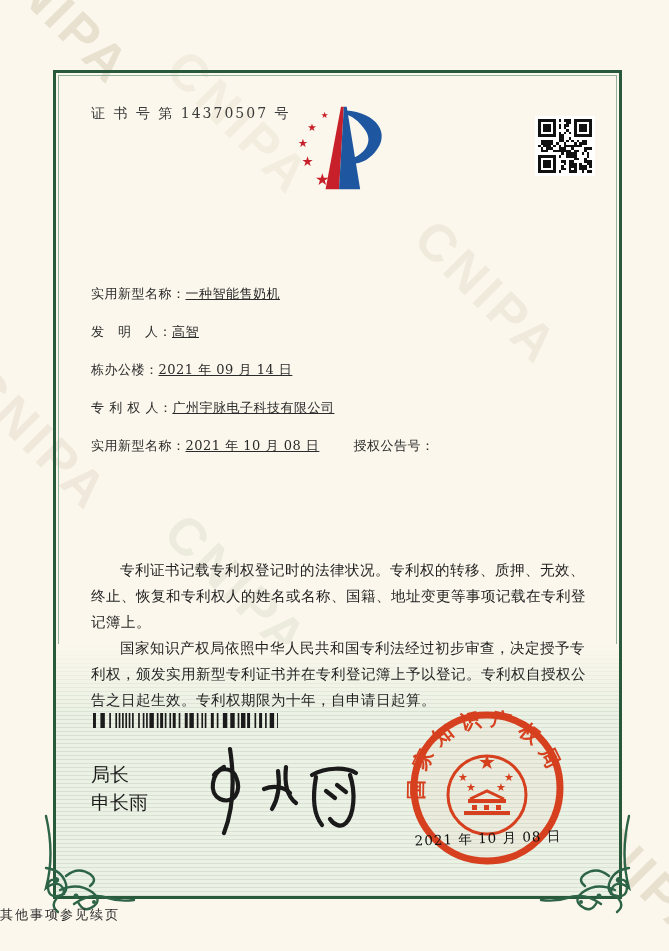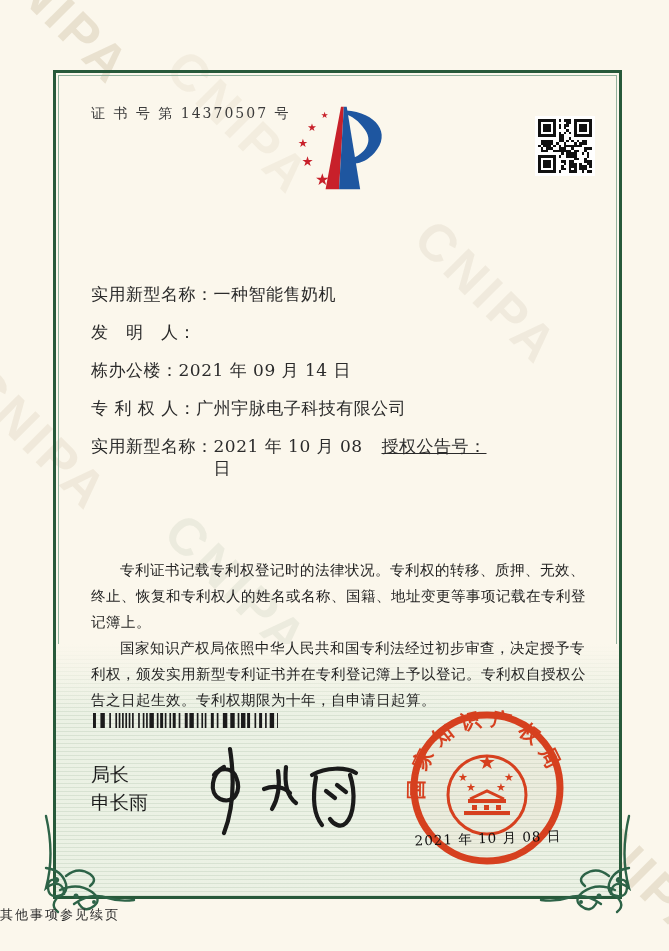--- a/index.html
+++ b/index.html
@@ -54,26 +54,26 @@
   .qr{
     position:absolute;left:479px;top:43px;width:60px;height:60px;
     background:#fff;padding:3px;box-sizing:border-box;
   }
   .qr svg{width:100%;height:100%;display:block;shape-rendering:crispEdges;}
   .doc-title{
     position:absolute;left:0;right:0;top:124px;text-align:center;
     font-size:31px;font-weight:bold;letter-spacing:13px;color:#151515;
   }
   
-  .fields{position:absolute;left:35px;right:38px;top:210px;font-size:17px;color:#2b2b2b;}
+  .fields{position:absolute;left:35px;right:38px;top:210px;font-size:13px;color:#2b2b2b;}
   .row{display:flex;margin-bottom:16px;line-height:22px;letter-spacing:0.5px;}
   .lbl{white-space:pre;flex:0 0 auto;}
-  .val{flex:1 1 auto;}
+  .val{flex:1 1 auto;text-decoration:underline;}
   .row.combo .val-a{flex:0 0 168px;}
-  .row.combo .lbl-b{white-space:pre;text-decoration:underline;}
+  .row.combo .lbl-b{white-space:pre;}
   
   .paras{
     position:absolute;left:35px;right:33px;top:484px;
     font-size:14.5px;line-height:26px;letter-spacing:0.5px;color:#1f1f1f;
   }
   .paras p{margin:0;text-indent:2em;}
   
   .barcode{position:absolute;left:37px;top:640px;width:185px;height:15px;}
   .barcode svg{width:100%;height:100%;display:block;}
   .officer{
@@ -280,20 +280,21 @@
     </div>
 
 
     <div class="fields">
       <div class="row">
         <span class="lbl">实用新型名称：</span>
         <span class="val">一种智能售奶机</span>
       </div>
       <div class="row">
         <span class="lbl">发　明　人：</span>
+        <span class="val">高智</span>
       </div>
       <div class="row">
         <span class="lbl">栋办公楼：</span>
         <span class="val">2021 年 09 月 14 日</span>
       </div>
       <div class="row">
         <span class="lbl">专 利 权 人：</span>
         <span class="val">广州宇脉电子科技有限公司</span>
       </div>
       <div class="row combo">

